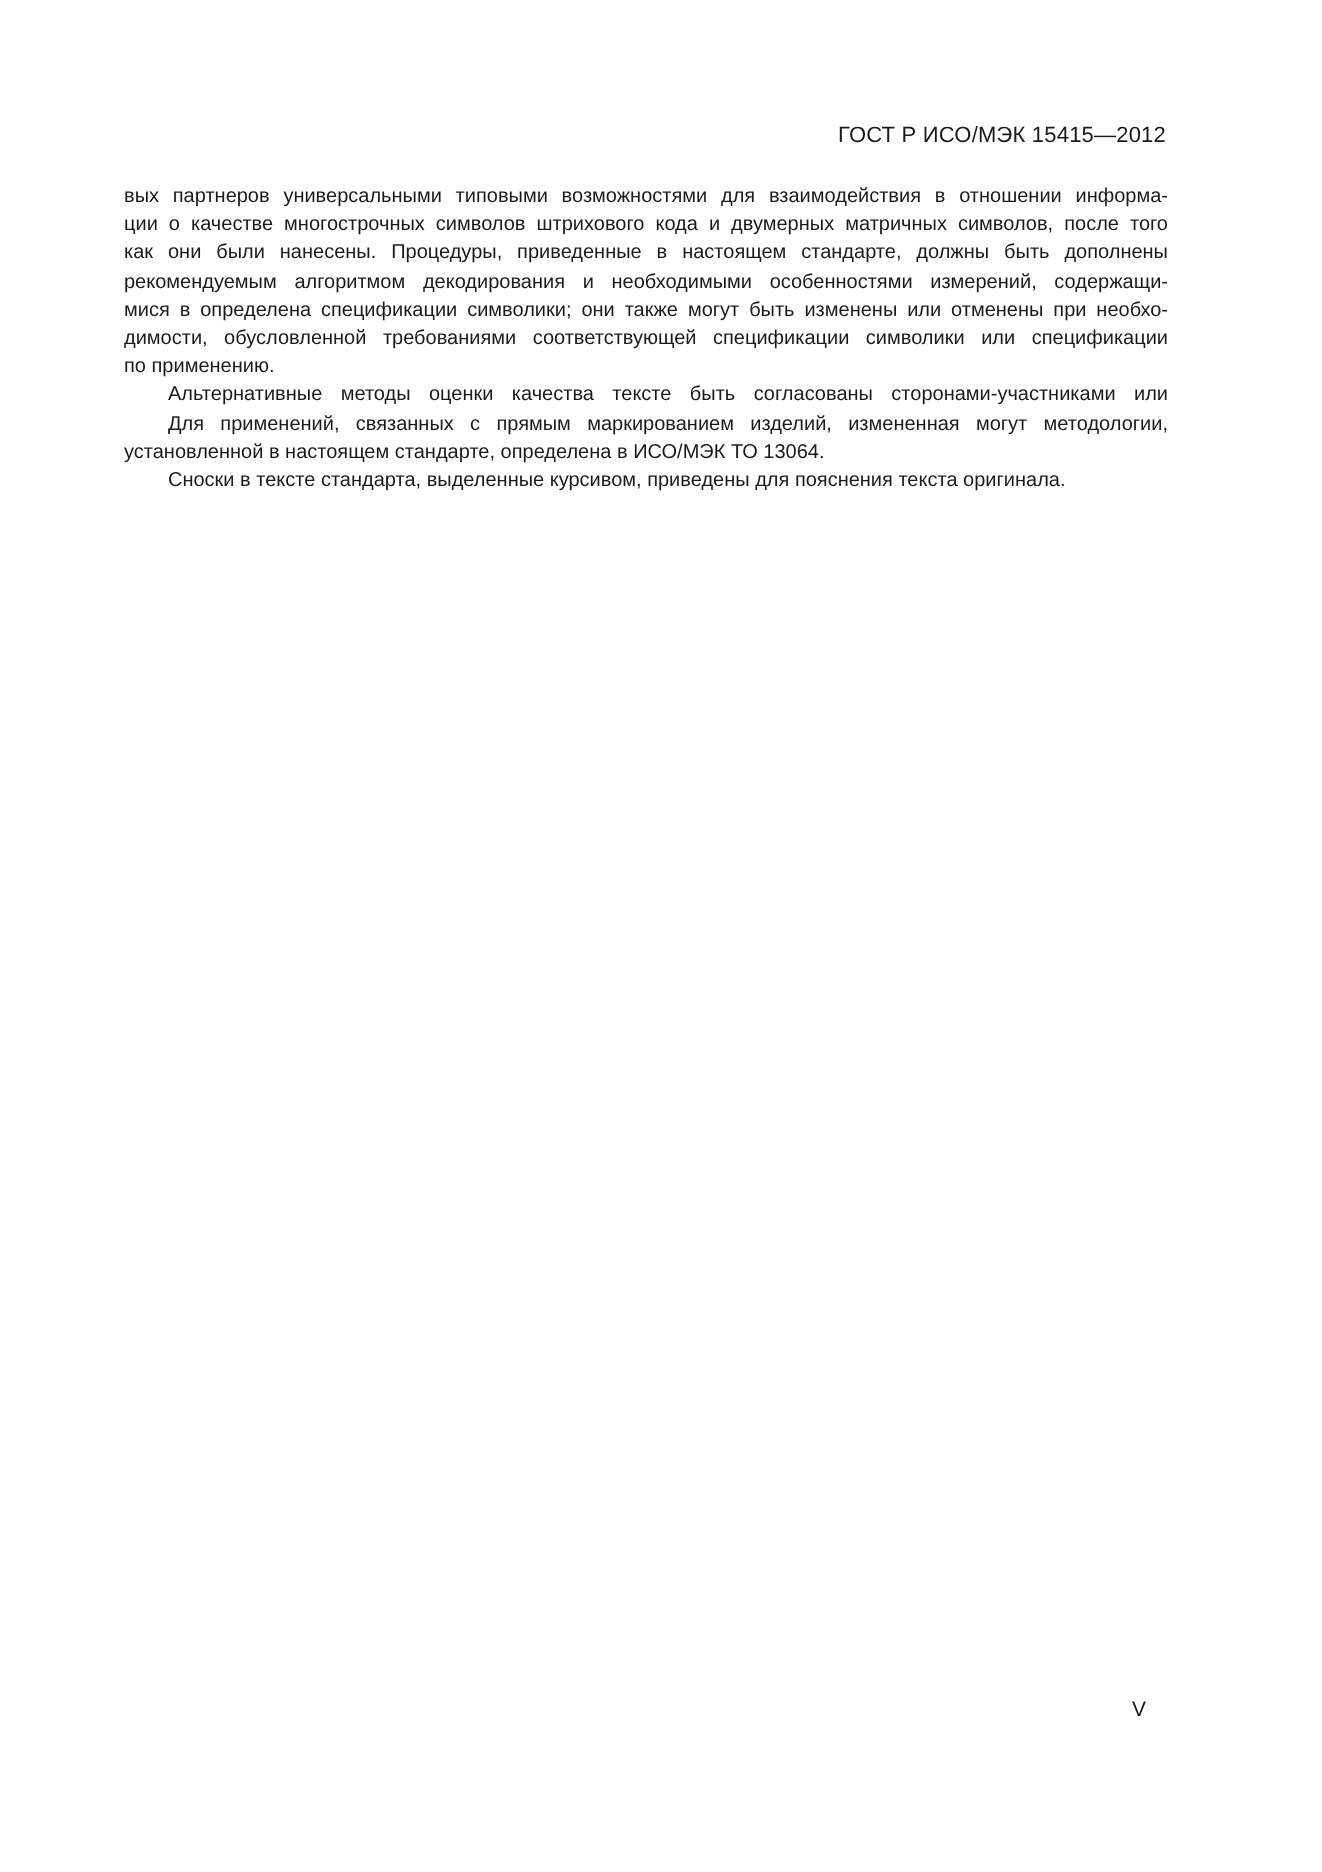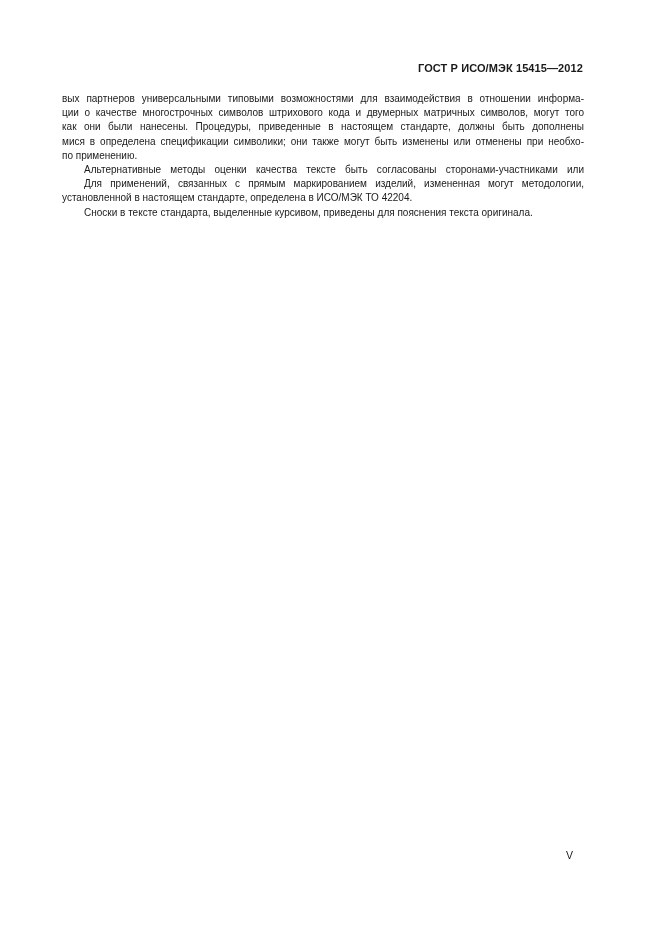--- a/index.html
+++ b/index.html
@@ -13,21 +13,21 @@
       position: relative;
       overflow: hidden;
       font-family: "Liberation Sans", sans-serif;
       color: #1a1a1a;
     }
     .header {
       position: absolute;
       top: 62px;
       right: 78px;
       font-size: 11px;
-      font-weight: bold;
+      font-weight: normal;
       letter-spacing: 0.1px;
     }
     .content {
       position: absolute;
       left: 62px;
       top: 92px;
       width: 522px;
       font-size: 10px;
       line-height: 14.2px;
     }
@@ -53,30 +53,32 @@
 </head>
 <body>
 
 <div class="header">
   <span>ГОСТ Р ИСО/МЭК 15415—2012</span>
 </div>
 
 <div class="content">
   <div>
     <span class="line">вых партнеров универсальными типовыми возможностями для взаимодействия в отношении информа-</span>
-    <span class="line">ции о качестве многострочных символов штрихового кода и двумерных матричных символов, могут того</span>
+    <span class="line">ции о качестве многострочных символов штрихового кода и двумерных матричных символов, после того</span>
     <span class="line">как они были нанесены. Процедуры, приведенные в настоящем стандарте, должны быть дополнены</span>
+    <span class="line">рекомендуемым алгоритмом декодирования и необходимыми особенностями измерений, содержащи-</span>
     <span class="line">мися в определена спецификации символики; они также могут быть изменены или отменены при необхо-</span>
+    <span class="line">димости, обусловленной требованиями соответствующей спецификации символики или спецификации</span>
     <span class="line last">по применению.</span>
   </div>
   <div>
     <span class="line indent">Альтернативные методы оценки качества тексте быть согласованы сторонами-участниками или</span>
   </div>
   <div>
     <span class="line indent">Для применений, связанных с прямым маркированием изделий, измененная могут методологии,</span>
-    <span class="line last">установленной в настоящем стандарте, определена в ИСО/МЭК ТО 42204.</span>
+    <span class="line last">установленной в настоящем стандарте, определена в ИСО/МЭК ТО 13064.</span>
   </div>
   <div>
     <span class="line indent last">Сноски в тексте стандарта, выделенные курсивом, приведены для пояснения текста оригинала.</span>
   </div>
 </div>
 
 <div class="page-number">V</div>
 
 </body></html>

